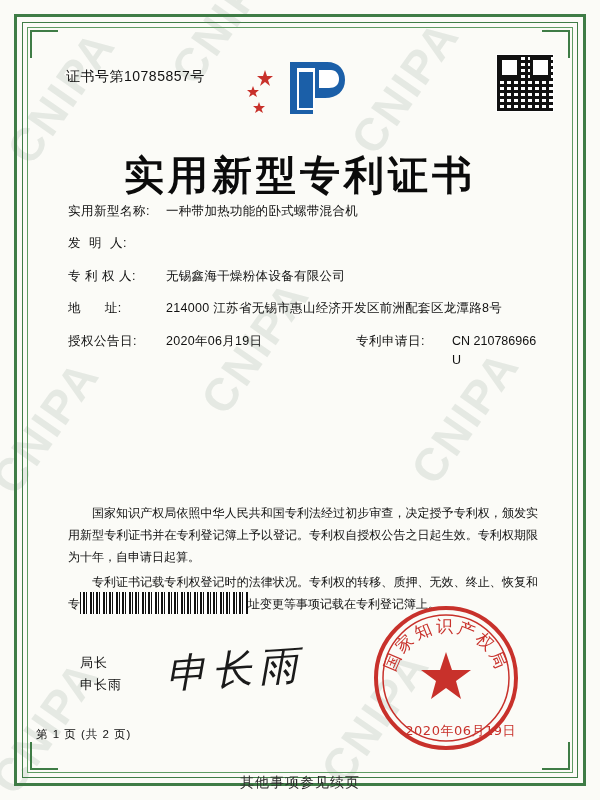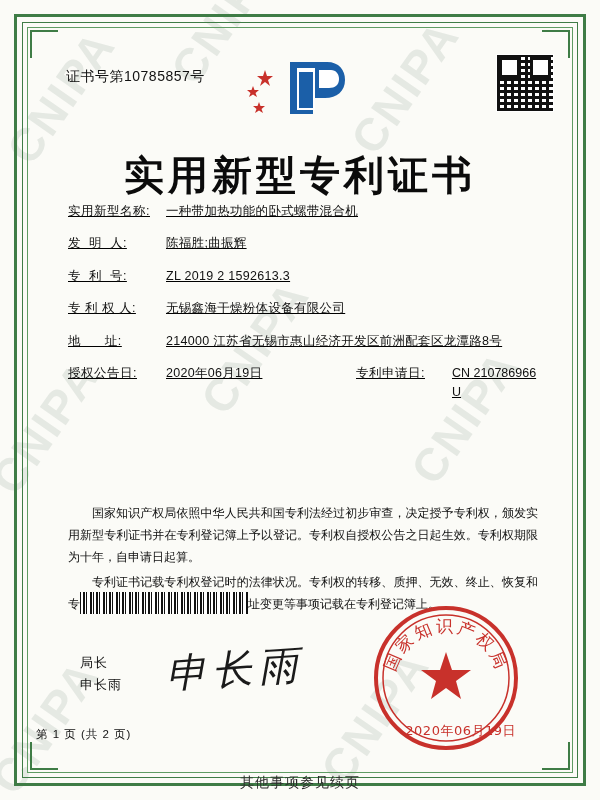--- a/index.html
+++ b/index.html
@@ -131,21 +131,20 @@
     letter-spacing: 4px;
     color: #0b0b0b;
     font-family: Liberation Sans, sans-serif;
   }
 
   .fields {
     position: absolute;
     top: 166px;
     left: 32px;
     right: 24px;
-    text-decoration: underline;
   }
   .field-row {
     display: flex;
     align-items: flex-start;
     margin-bottom: 13px;
     font-size: 12.5px;
     color: #111;
     line-height: 1.55;
   }
   .field-label {
@@ -294,25 +293,20 @@
 
     <div class="title">实用新型专利证书</div>
 
     <div class="fields">
       <div class="field-row">
         <div class="field-label">实用新型名称:</div>
         <div class="field-value">一种带加热功能的卧式螺带混合机</div>
       </div>
       <div class="field-row">
         <div class="field-label">发  明  人:</div>
-        <div class="field-value">陈福胜;曲振辉</div>
-      </div>
-      <div class="field-row">
-        <div class="field-label">专  利  号:</div>
-        <div class="field-value">ZL 2019 2 1592613.3</div>
       </div>
       <div class="field-row">
         <div class="field-label">专 利 权 人:</div>
         <div class="field-value">无锡鑫海干燥粉体设备有限公司</div>
       </div>
       <div class="field-row">
         <div class="field-label">地      址:</div>
         <div class="field-value">214000 江苏省无锡市惠山经济开发区前洲配套区龙潭路8号</div>
       </div>
       <div class="field-row two-col">

